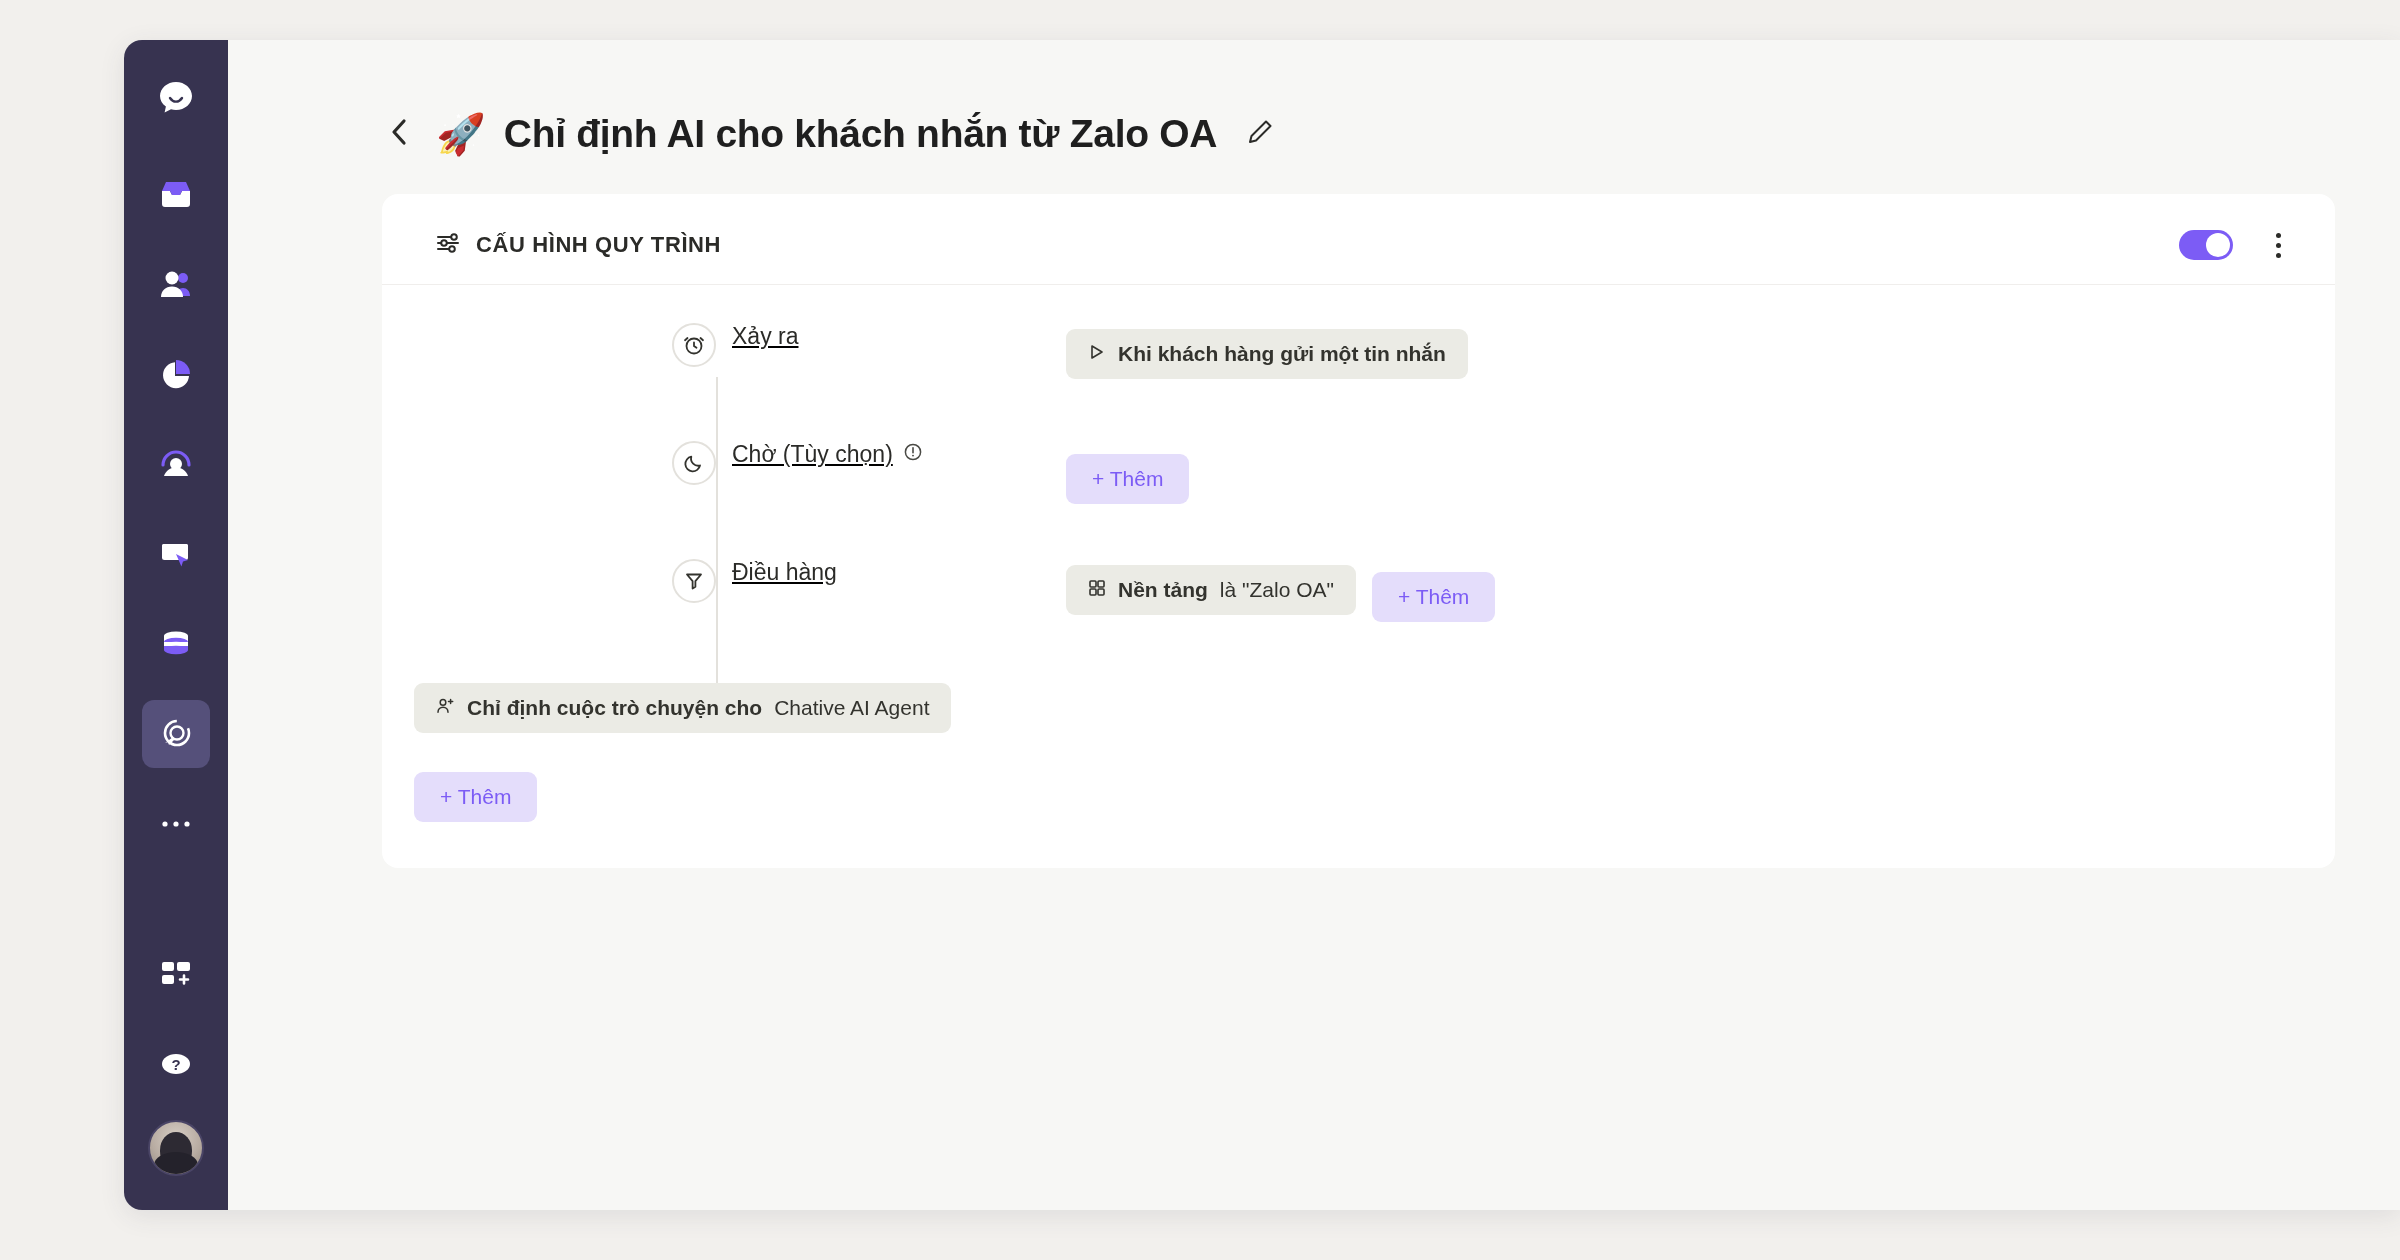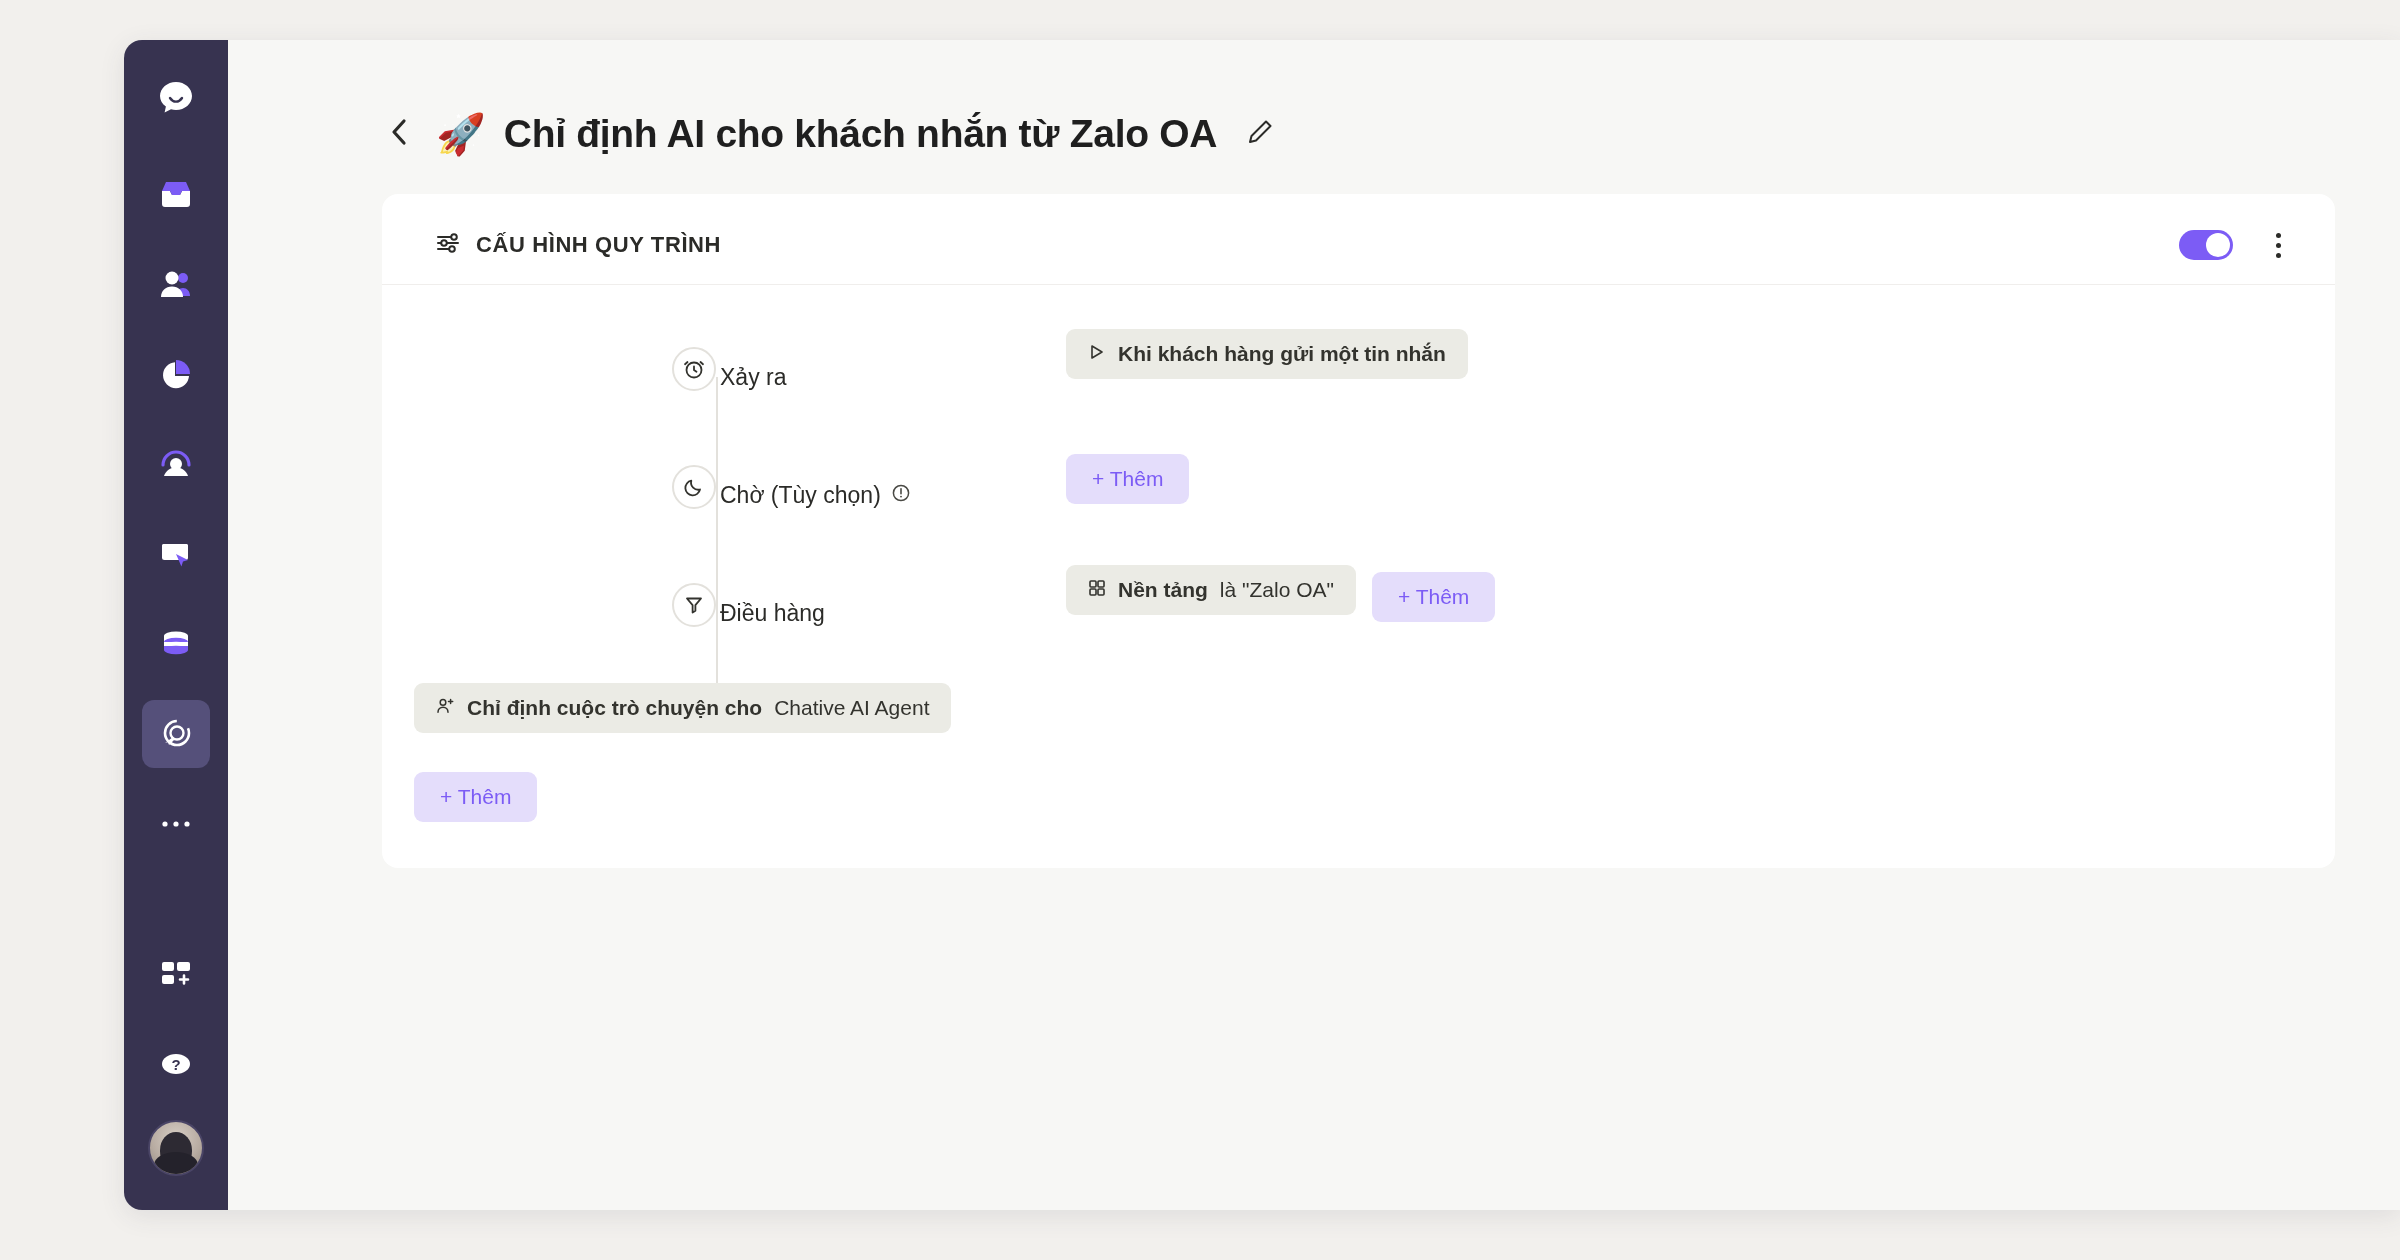--- a/index.html
+++ b/index.html
@@ -155,26 +155,27 @@
   }
   .step {
     display: flex;
     align-items: flex-start;
     min-height: 118px;
     position: relative;
   }
   .step-left {
     width: 340px;
     display: flex;
-    align-items: flex-end;
-    gap: 4px;
+    align-items: flex-start;
+    gap: 16px;
     padding-left: 312px;
     height: 68px;
     flex: 0 0 auto;
     box-sizing: content-box;
+    text-decoration: underline;
   }
   .step-bullet {
     width: 44px; height: 44px;
     border-radius: 50%;
     border: 2px solid #e3e1dc;
     background: #fff;
     display: flex; align-items: center; justify-content: center;
     position: relative;
     z-index: 2;
     margin-left: -22px;

